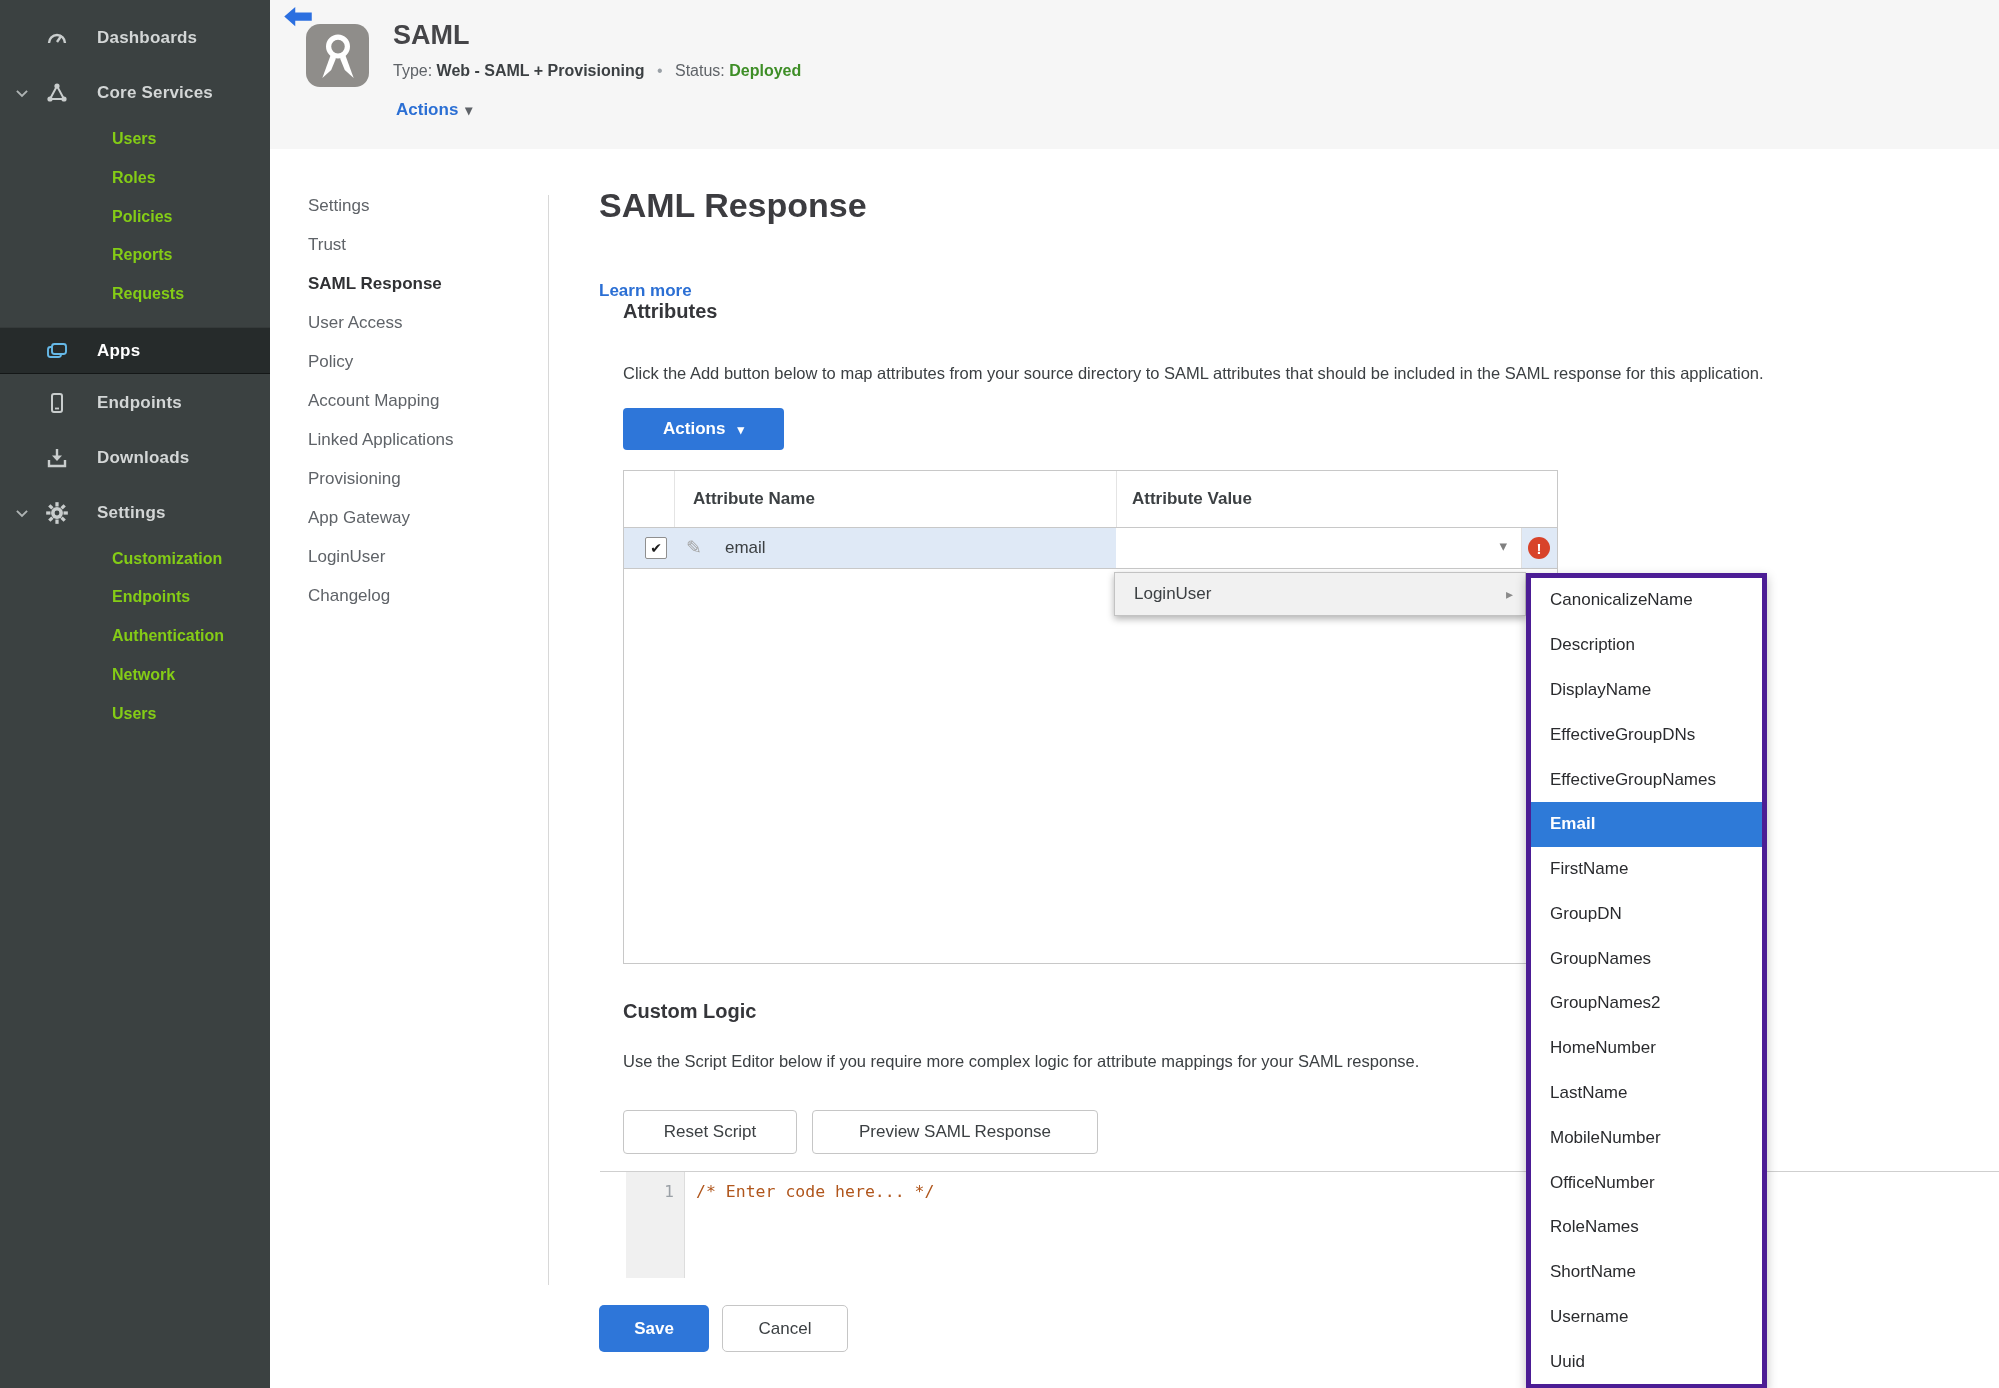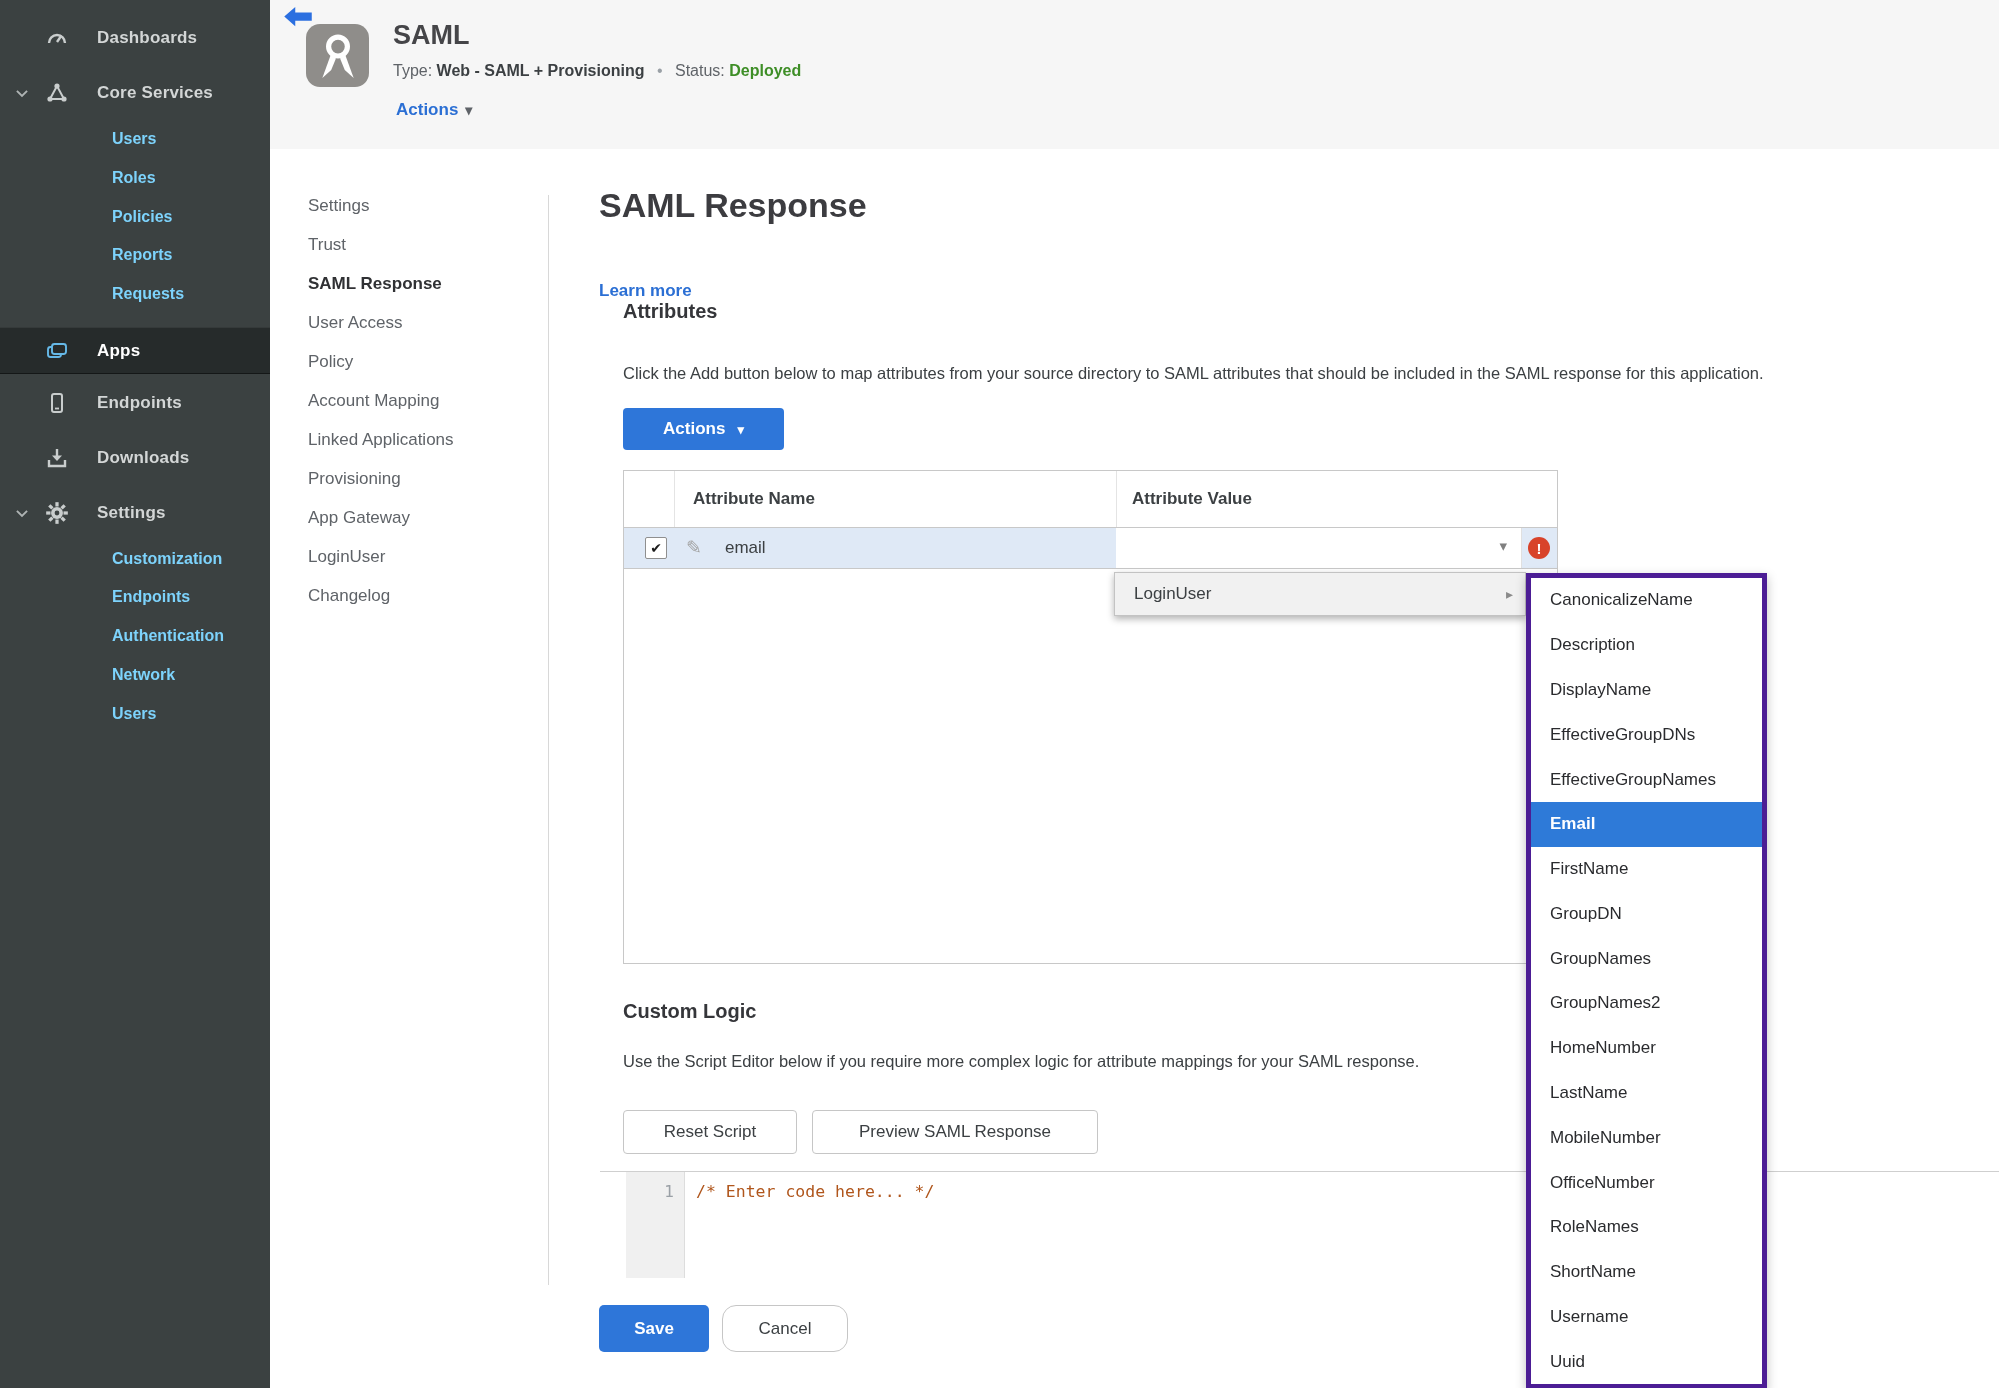--- a/index.html
+++ b/index.html
@@ -4,21 +4,21 @@
 <style>
   html,body{margin:0;padding:0;background:#fff;}
   .page{position:relative;width:1999px;height:1388px;overflow:hidden;background:#fff;
         font-family:"Liberation Sans",sans-serif;color:#3c4043;}
   .abs{position:absolute;}
 
   
   .sidebar{position:absolute;left:0;top:0;width:270px;height:1388px;background:#3b4141;z-index:5;}
   .side-row{position:absolute;left:0;width:270px;height:38px;display:flex;align-items:center;cursor:pointer;}
   .side-row .lbl{position:absolute;left:97px;font-size:17px;color:#d3d6d6;font-weight:600;letter-spacing:.2px;}
-  .side-row .sublbl{position:absolute;left:112px;font-size:16px;color:#7dd3fc;font-weight:600;}
+  .side-row .sublbl{position:absolute;left:112px;font-size:16px;color:#84cc16;font-weight:600;}
   .side-ico{position:absolute;left:42px;width:30px;height:26px;color:#c9cdcd;display:flex;align-items:center;justify-content:center;}
   .side-chev{position:absolute;left:10px;width:24px;height:24px;color:#aeb3b3;display:flex;align-items:center;justify-content:center;}
   .side-row.active-row{height:45px;background:#262b2b;border-top:1px solid rgba(255,255,255,.07);border-bottom:1px solid rgba(0,0,0,.45);}
   .side-row.active-row .lbl{color:#ffffff;font-weight:700;}
   .side-row.active-row .side-ico{color:#66b9e8;}
 
   
   .hdr{position:absolute;left:270px;top:0;right:0;height:149px;background:#f6f6f6;}
   .back-ico{position:absolute;left:13px;top:6px;width:30px;height:22px;cursor:pointer;}
   .appicon{position:absolute;left:36px;top:24px;width:63px;height:63px;border-radius:14px;background:#8f8d8a;
@@ -302,15 +302,15 @@
   <button class="btn-white abs" style="left:623px;top:1110px;width:174px;height:44px;">Reset Script</button>
   <button class="btn-white abs" style="left:812px;top:1110px;width:286px;height:44px;">Preview SAML Response</button>
 
   <div class="editor-top"></div>
   <div class="gutter">
     <span>1</span>
   </div>
   <div class="code">/* Enter code here... */</div>
 
   <button class="btn-blue abs" style="left:599px;top:1305px;width:110px;height:47px;border-radius:5px;">Save</button>
-  <button class="btn-white abs" style="left:722px;top:1305px;width:126px;height:47px;border-radius:14px;">Cancel</button>
+  <button class="btn-white abs" style="left:722px;top:1305px;width:126px;height:47px;border-radius:5px;">Cancel</button>
 
 </div>
 
 </body></html>

